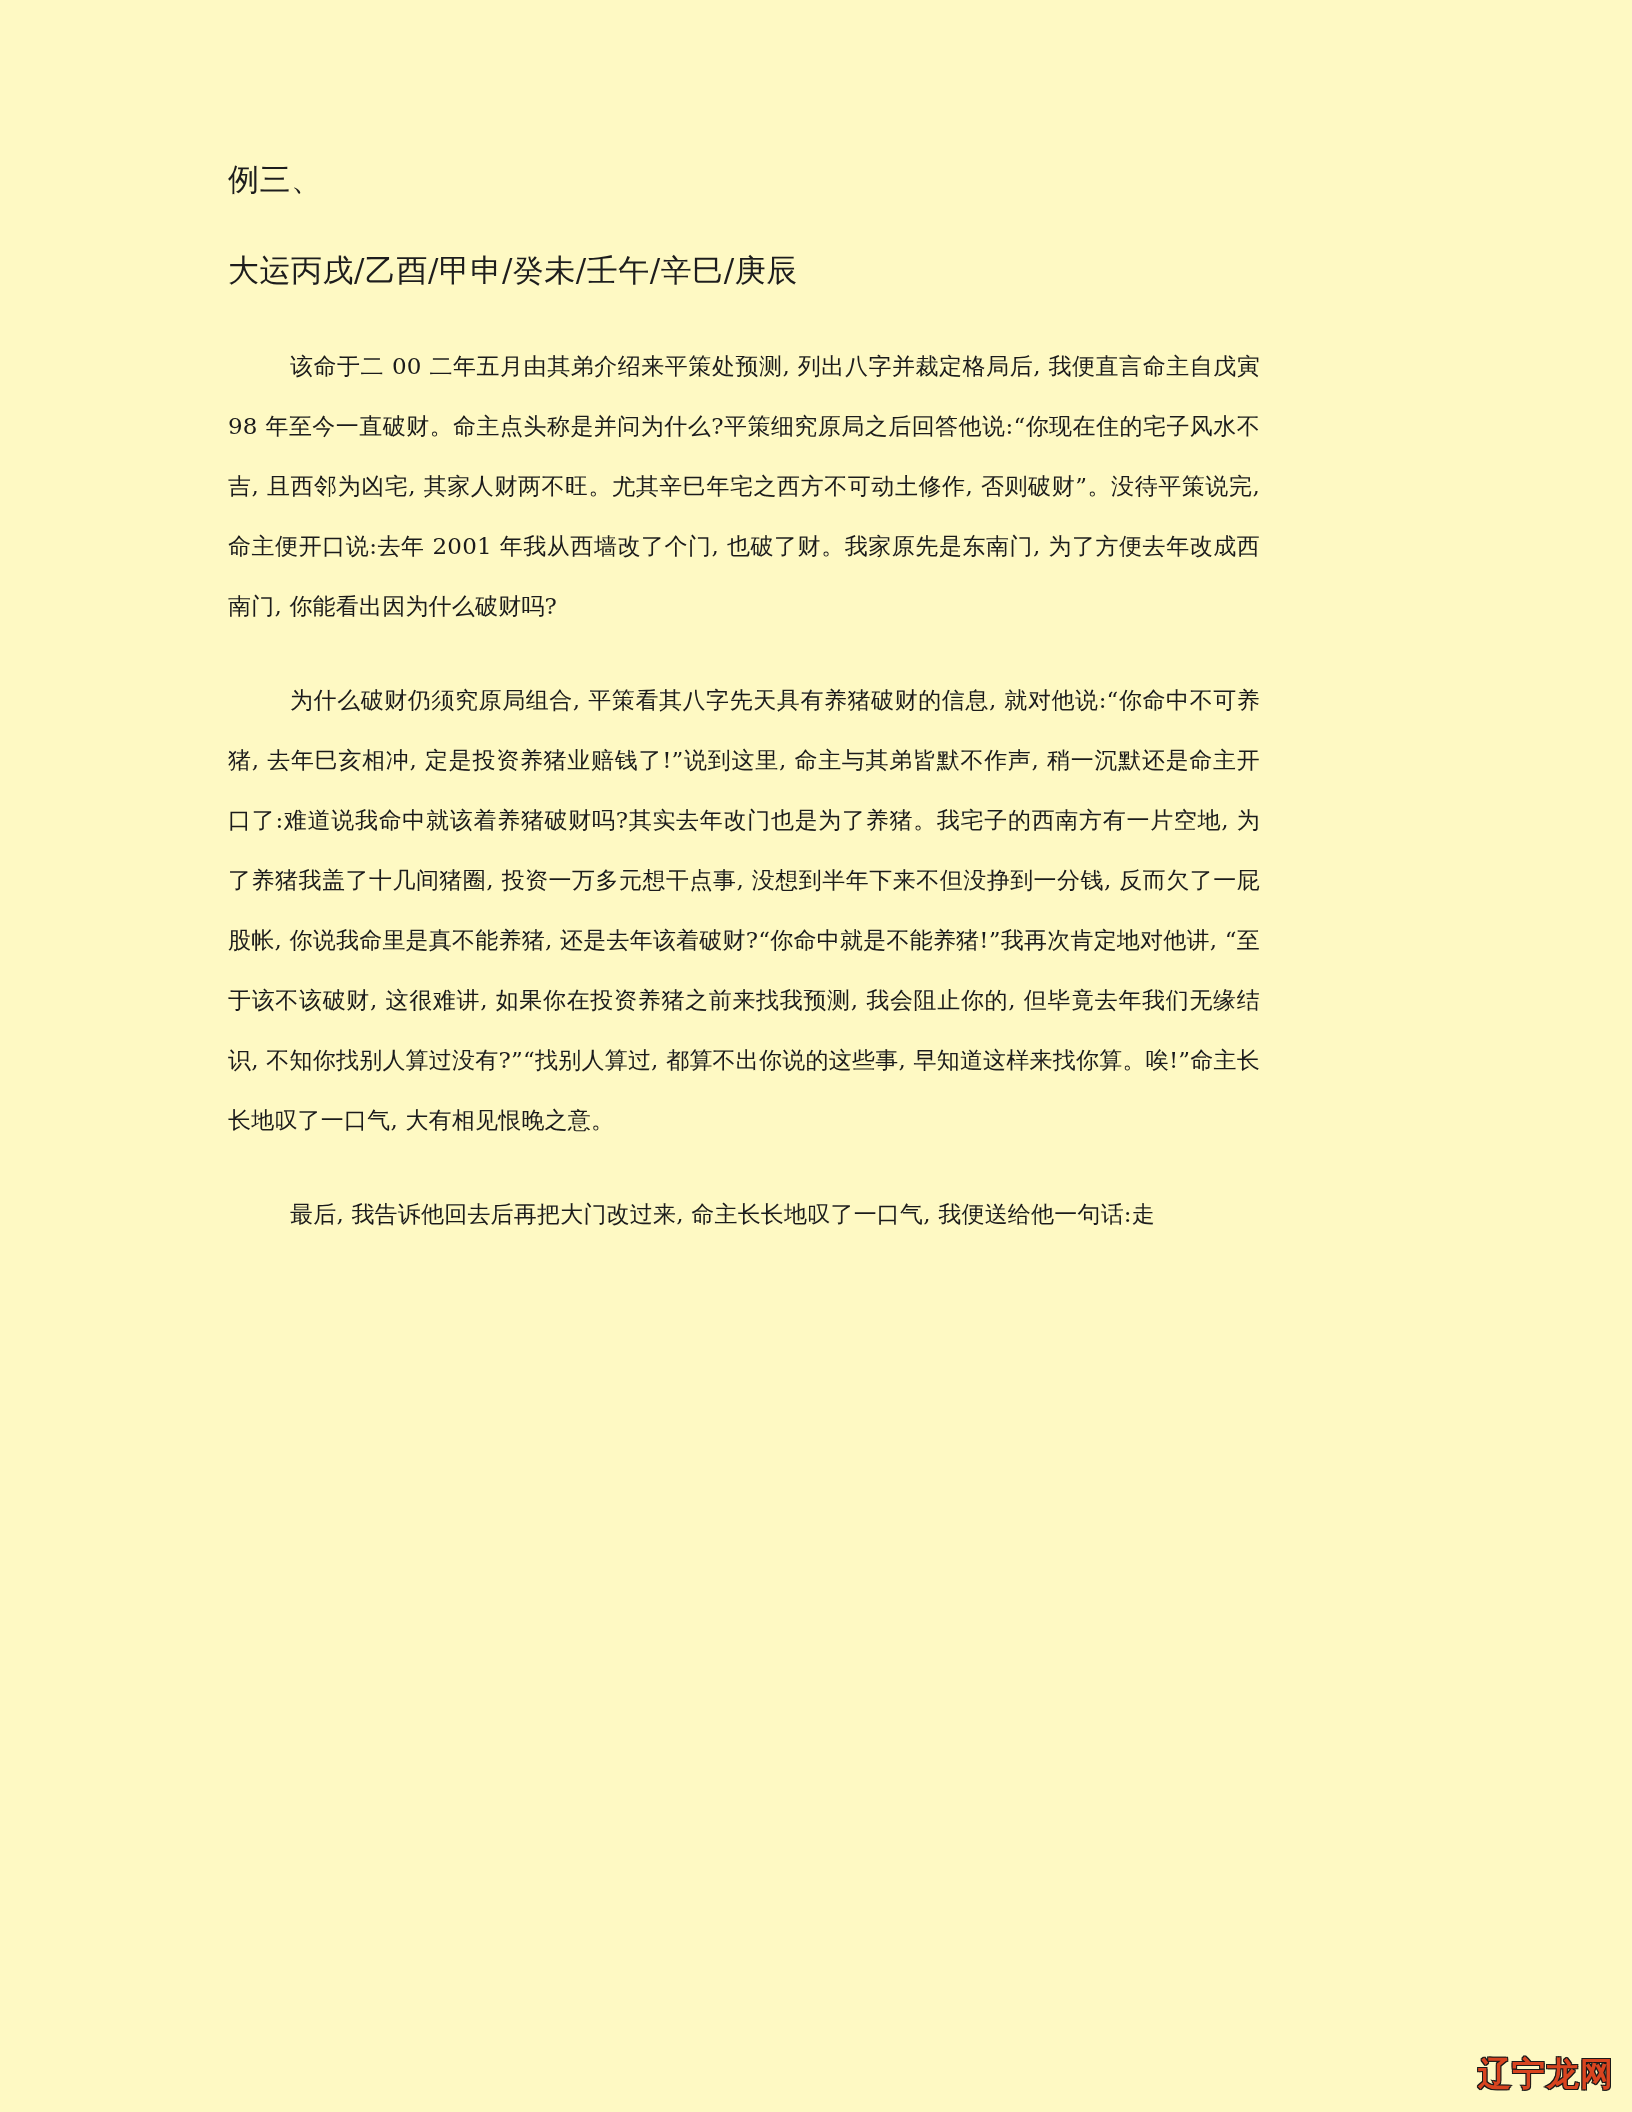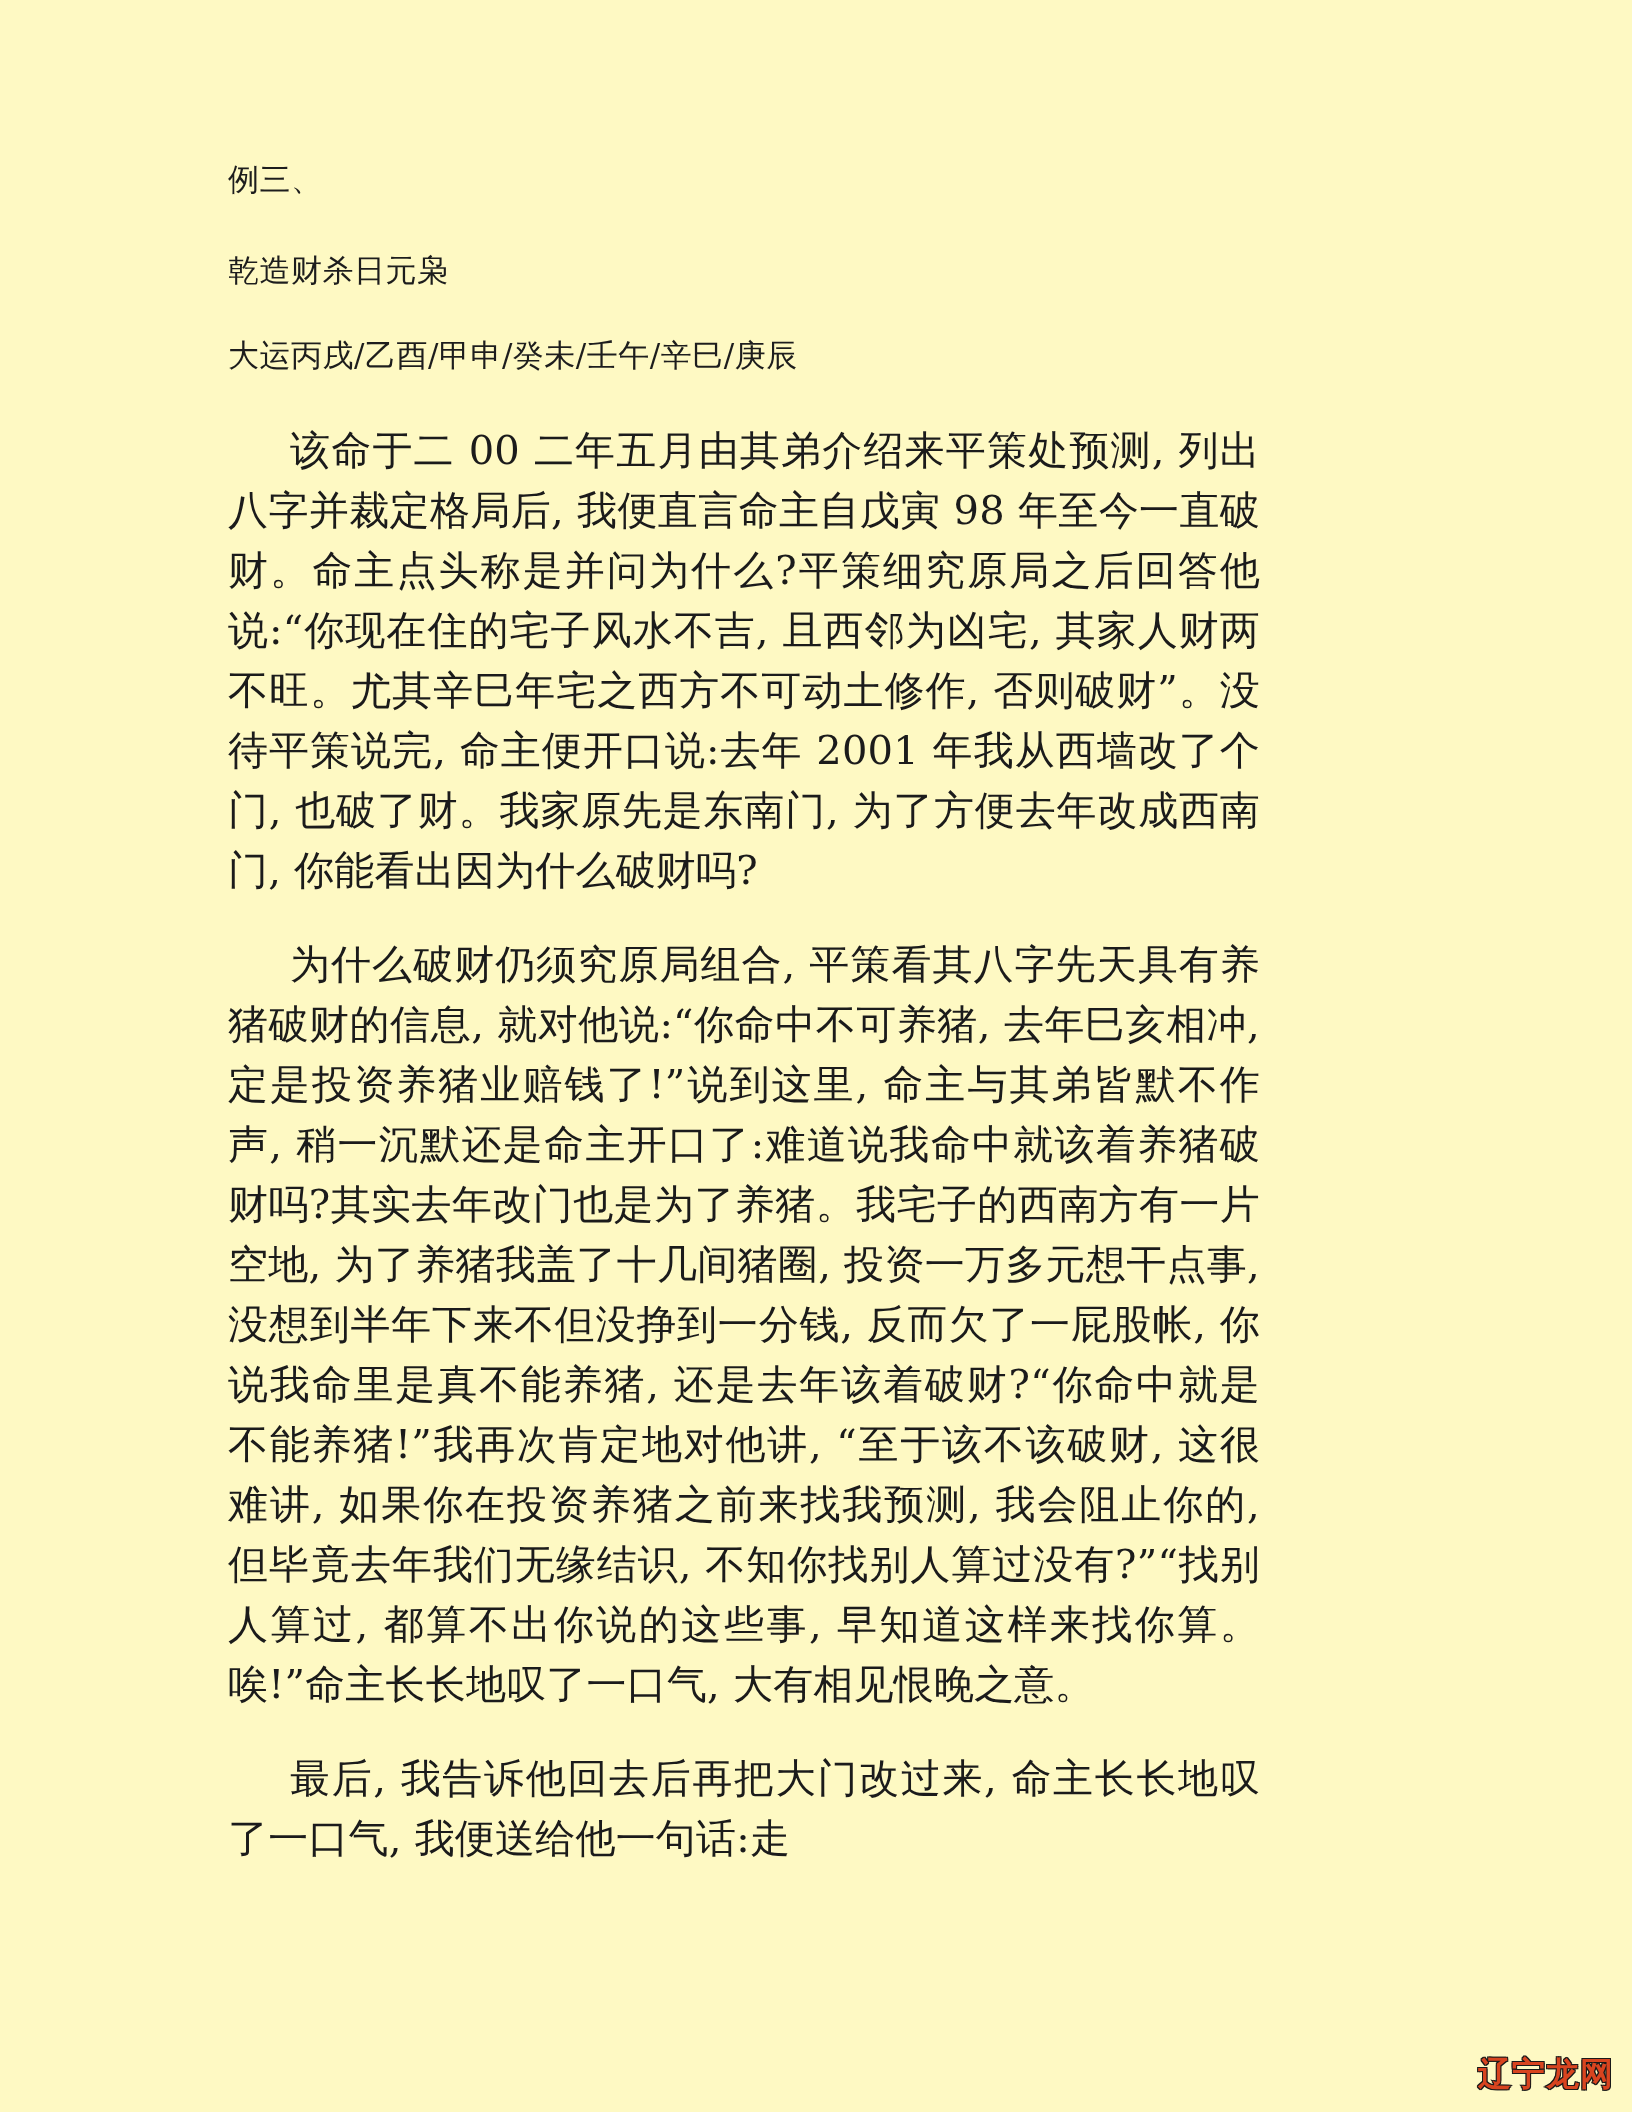--- a/index.html
+++ b/index.html
@@ -35,21 +35,21 @@
     line-height: 1.25;
     color: #1d1d1d;
     letter-spacing: 0.5px;
     margin: 0 0 46px 0;
     white-space: nowrap;
   }
 
   .head-line.first { margin-bottom: 52px; }
 
   .para {
-    font-size: 40px;
+    font-size: 23px;
     line-height: 60px;
     color: #1b1b1b;
     text-align: justify;
     text-justify: inter-character;
     margin: 0 0 34px 0;
     text-indent: 62px;
     letter-spacing: 0.2px;
   }
 
   .para.tail {
@@ -84,21 +84,20 @@
   }
 </style>
 </head>
 <body>
 
 <div class="page">
   <div class="content">
 
     <p class="head-line first">例三、</p>
 
-    <p class="head-line">乾造财杀日元枭</p>
 
 
     <p class="head-line">大运丙戌/乙酉/甲申/癸未/壬午/辛巳/庚辰</p>
 
     <p class="para">该命于二 00 二年五月由其弟介绍来平策处预测, 列出八字并裁定格局后, 我便直言命主自戊寅 98 年至今一直破财。命主点头称是并问为什么?平策细究原局之后回答他说:“你现在住的宅子风水不吉, 且西邻为凶宅, 其家人财两不旺。尤其辛巳年宅之西方不可动土修作, 否则破财”。没待平策说完, 命主便开口说:去年 2001 年我从西墙改了个门, 也破了财。我家原先是东南门, 为了方便去年改成西南门, 你能看出因为什么破财吗?</p>
 
     <p class="para">为什么破财仍须究原局组合, 平策看其八字先天具有养猪破财的信息, 就对他说:“你命中不可养猪, 去年巳亥相冲, 定是投资养猪业赔钱了!”说到这里, 命主与其弟皆默不作声, 稍一沉默还是命主开口了:难道说我命中就该着养猪破财吗?其实去年改门也是为了养猪。我宅子的西南方有一片空地, 为了养猪我盖了十几间猪圈, 投资一万多元想干点事, 没想到半年下来不但没挣到一分钱, 反而欠了一屁股帐, 你说我命里是真不能养猪, 还是去年该着破财?“你命中就是不能养猪!”我再次肯定地对他讲, “至于该不该破财, 这很难讲, 如果你在投资养猪之前来找我预测, 我会阻止你的, 但毕竟去年我们无缘结识, 不知你找别人算过没有?”“找别人算过, 都算不出你说的这些事, 早知道这样来找你算。唉!”命主长长地叹了一口气, 大有相见恨晚之意。</p>
 
     <p class="para tail">最后, 我告诉他回去后再把大门改过来, 命主长长地叹了一口气, 我便送给他一句话:走</p>
 

